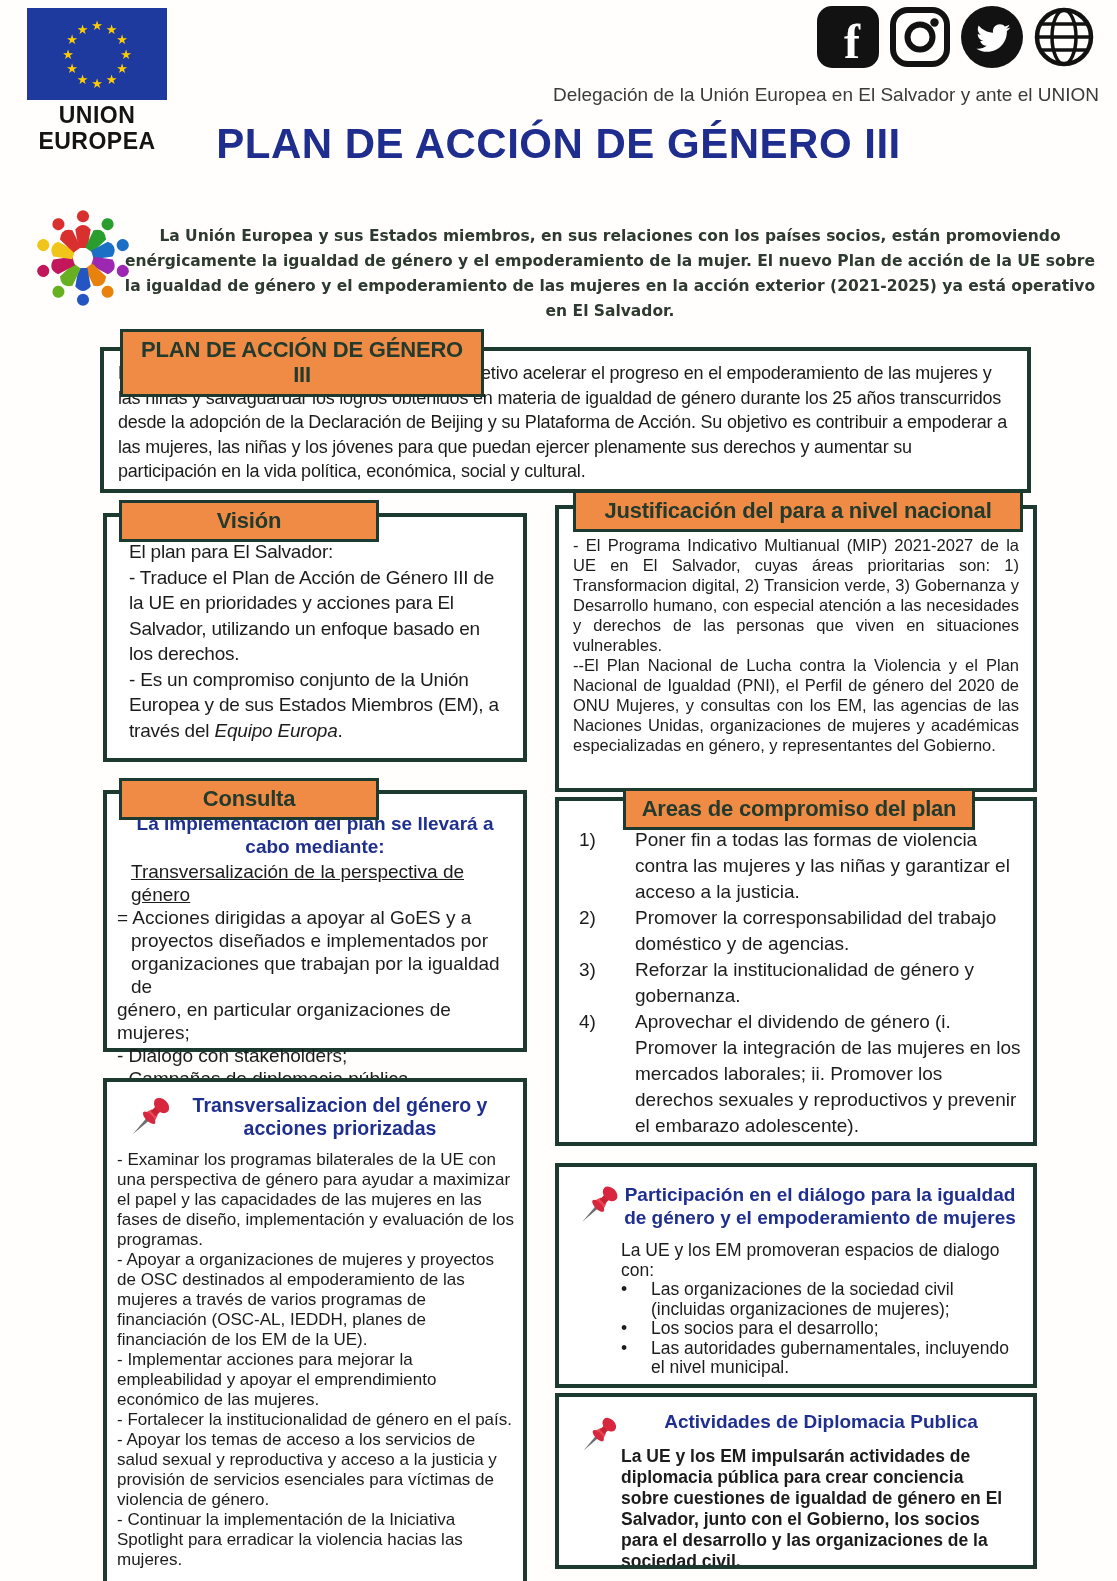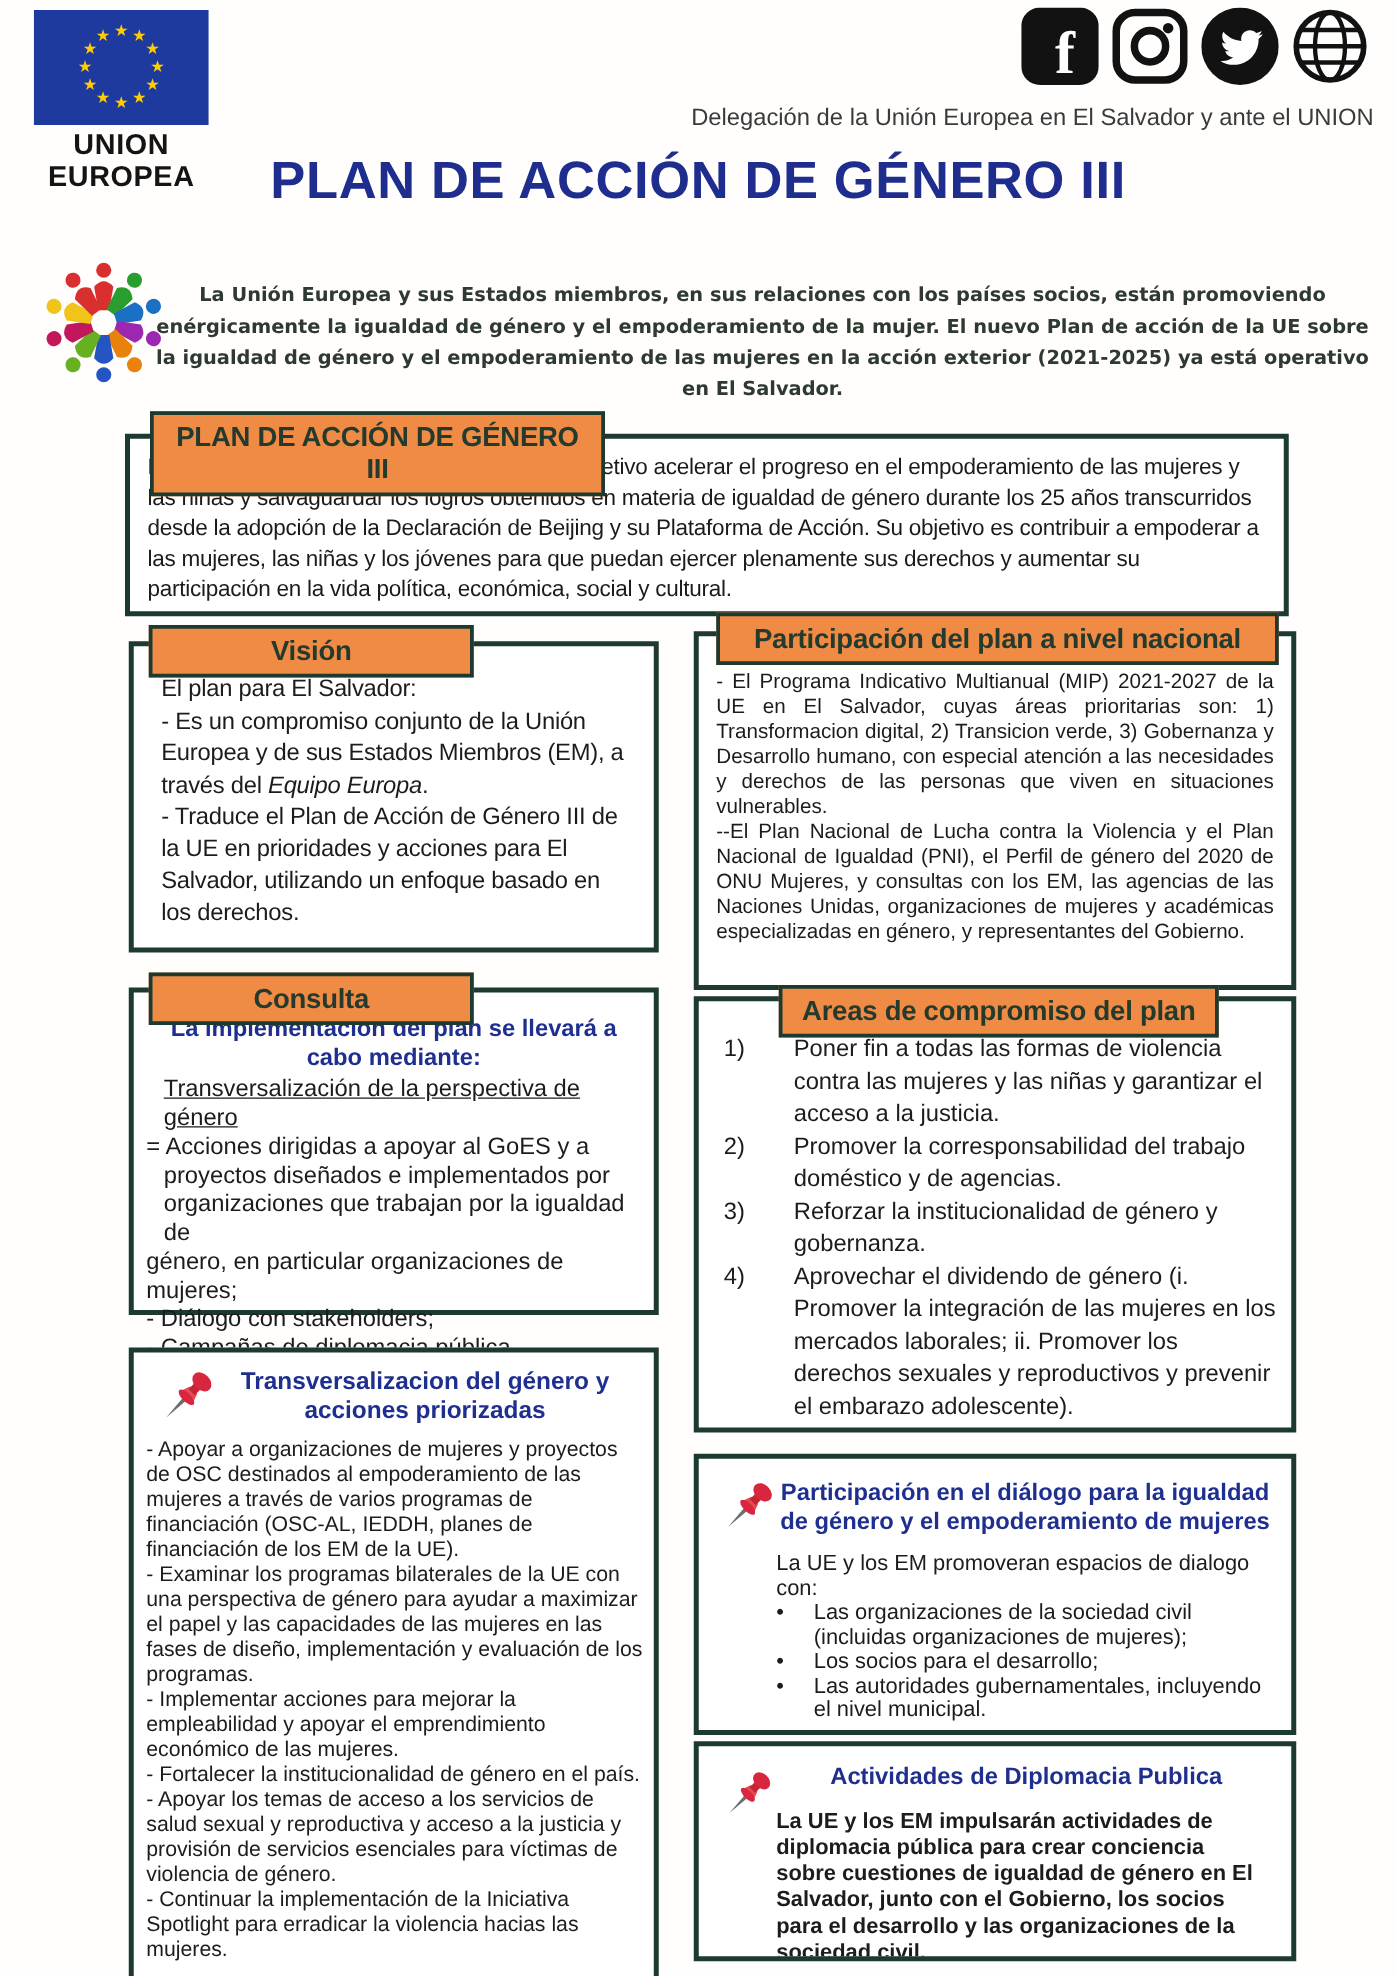--- a/index.html
+++ b/index.html
@@ -171,27 +171,27 @@
 
   <div class="panel clip-open" id="box-gap3">
     <div class="phead" style="left:16px;top:-22px;width:364px;">PLAN DE ACCIÓN DE GÉNERO  III</div>
     <div class="body">El Plan de Acción de Género III tiene como objetivo acelerar el progreso en el empoderamiento de las mujeres y las niñas y salvaguardar los logros obtenidos en materia de igualdad de género durante los 25 años transcurridos desde la adopción de la Declaración de Beijing y su Plataforma de Acción. Su objetivo es contribuir a empoderar a las mujeres, las niñas y los jóvenes para que puedan ejercer plenamente sus derechos y aumentar su participación en la vida política, económica, social y cultural.</div>
   </div>
 
   <div class="panel clip-open" id="box-vision">
     <div class="phead" style="left:12px;top:-17px;width:260px;">Visión</div>
     <div class="body">
       <div>El plan para El Salvador:</div>
+      <div>- Traduce el Plan de Acción de Género III de la UE en prioridades y acciones para El Salvador, utilizando un enfoque basado en los derechos.</div>
       <div><span>- Es un compromiso conjunto de la Unión Europea y de sus Estados Miembros (EM), a través del </span><i>Equipo Europa</i><span>.</span></div>
-      <div>- Traduce el Plan de Acción de Género III de la UE en prioridades y acciones para El Salvador, utilizando un enfoque basado en los derechos.</div>
     </div>
   </div>
 
   <div class="panel clip-open" id="box-justif">
-    <div class="phead" style="left:14px;top:-19px;width:450px;">Participación del plan a nivel nacional</div>
+    <div class="phead" style="left:14px;top:-19px;width:450px;">Justificación del para a nivel nacional</div>
     <div class="body">
       <p>- El Programa Indicativo Multianual (MIP) 2021-2027 de la UE en El Salvador, cuyas áreas prioritarias son: 1) Transformacion digital, 2) Transicion verde, 3) Gobernanza y Desarrollo humano, con especial atención a las necesidades y derechos de las personas que viven en situaciones vulnerables.</p>
       <p>--El Plan Nacional de Lucha contra la Violencia y el Plan Nacional de Igualdad (PNI), el Perfil de género del 2020 de ONU Mujeres, y consultas con los EM, las agencias de las Naciones Unidas, organizaciones de mujeres y académicas especializadas en género, y representantes del Gobierno.</p>
     </div>
   </div>
 
   <div class="panel clip-open" id="box-consulta">
     <div class="phead" style="left:12px;top:-16px;width:260px;">Consulta</div>
     <div class="lead bluehead">La implementación del plan se llevará a cabo mediante:</div>
     <div class="lines">
@@ -233,22 +233,22 @@
       <g transform="rotate(45 50 50)">
         <polygon points="47,56 53,56 50,92" fill="#6d6e71"></polygon>
         <path d="M38 52 L62 52 L57 38 L43 38 Z" fill="#e84855"></path>
         <rect x="44" y="28" width="12" height="14" fill="#c62333"></rect>
         <ellipse cx="50" cy="22" rx="15" ry="11" fill="#d7263d"></ellipse>
         <ellipse cx="50" cy="52" rx="14" ry="6" fill="#d7263d"></ellipse>
       </g>
     </svg>
     <div class="bluehead">Transversalizacion del género y acciones priorizadas</div>
     <div class="body">
+      <div>- Examinar los programas bilaterales de la UE con una perspectiva de género para ayudar a maximizar el papel y las capacidades de las mujeres en las fases de diseño, implementación y evaluación de los programas.</div>
       <div>- Apoyar a organizaciones de mujeres y proyectos de OSC destinados al empoderamiento de las mujeres a través de varios programas de financiación (OSC-AL, IEDDH, planes de financiación de los EM de la UE).</div>
-      <div>- Examinar los programas bilaterales de la UE con una perspectiva de género para ayudar a maximizar el papel y las capacidades de las mujeres en las fases de diseño, implementación y evaluación de los programas.</div>
       <div>- Implementar acciones para mejorar la empleabilidad y apoyar el emprendimiento económico de las mujeres.</div>
       <div>- Fortalecer la institucionalidad de género en el país.</div>
       <div>- Apoyar los temas de acceso a los servicios de salud sexual y reproductiva y acceso a la justicia y provisión de servicios esenciales para víctimas de violencia de género.</div>
       <div>- Continuar la implementación de la Iniciativa Spotlight para erradicar la violencia hacias las mujeres.</div>
     </div>
   </div>
 
   <div class="panel" id="box-particip">
     <svg class="pin" style="left:12px;top:10px;width:56px;height:56px;" viewBox="0 0 100 100">
       <g transform="rotate(45 50 50)">

